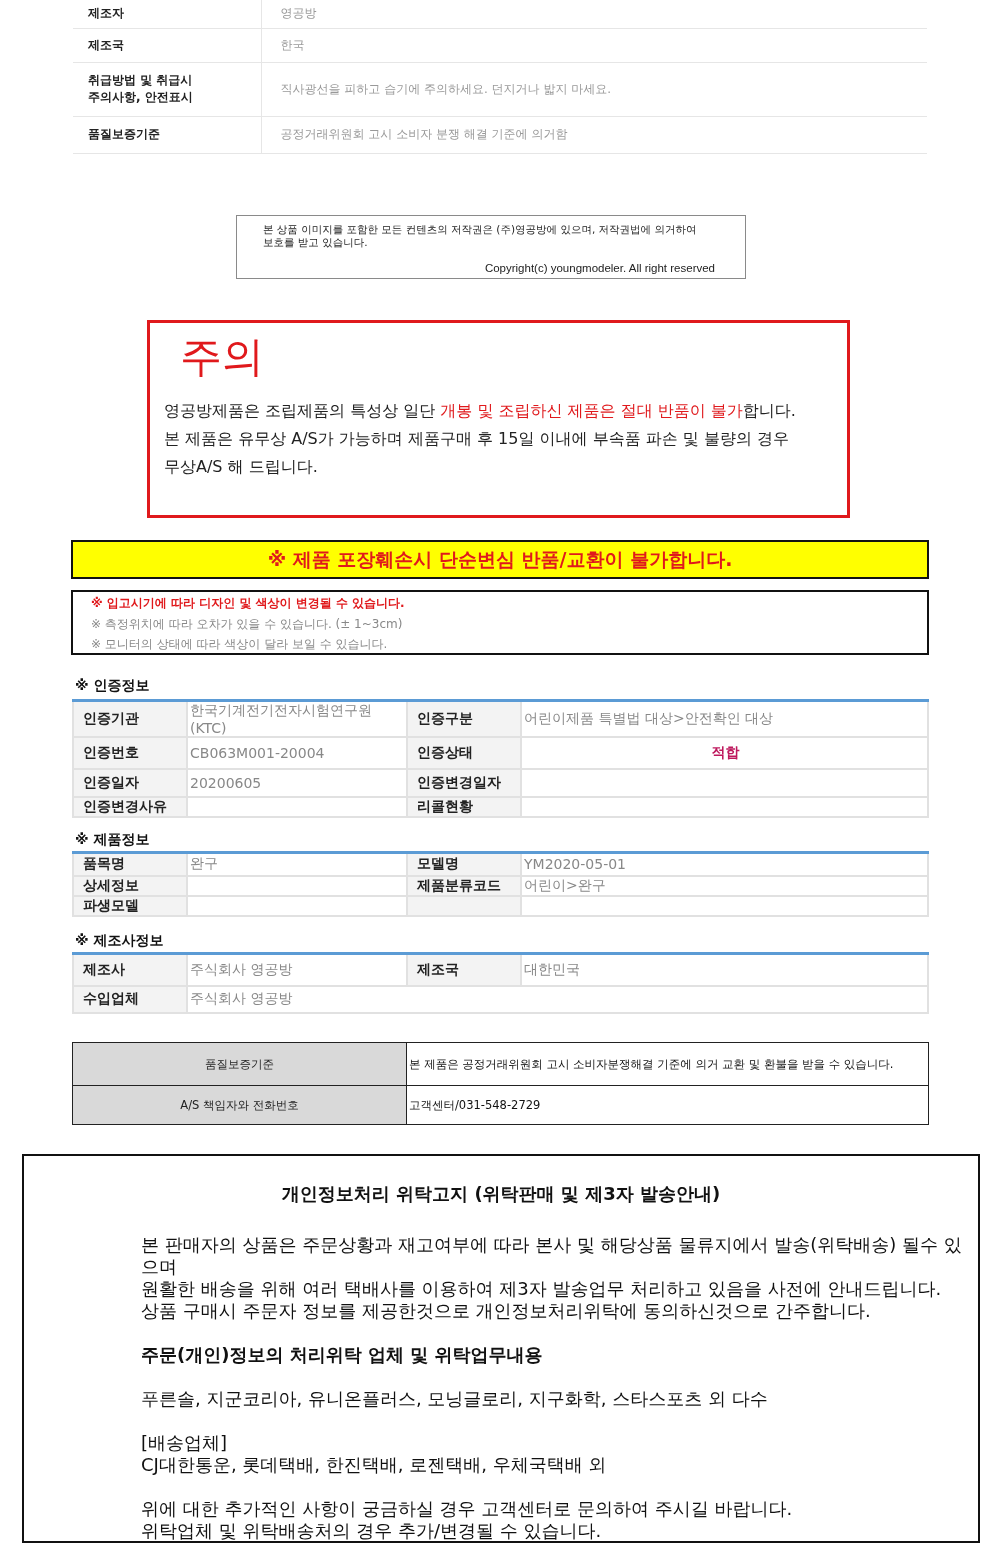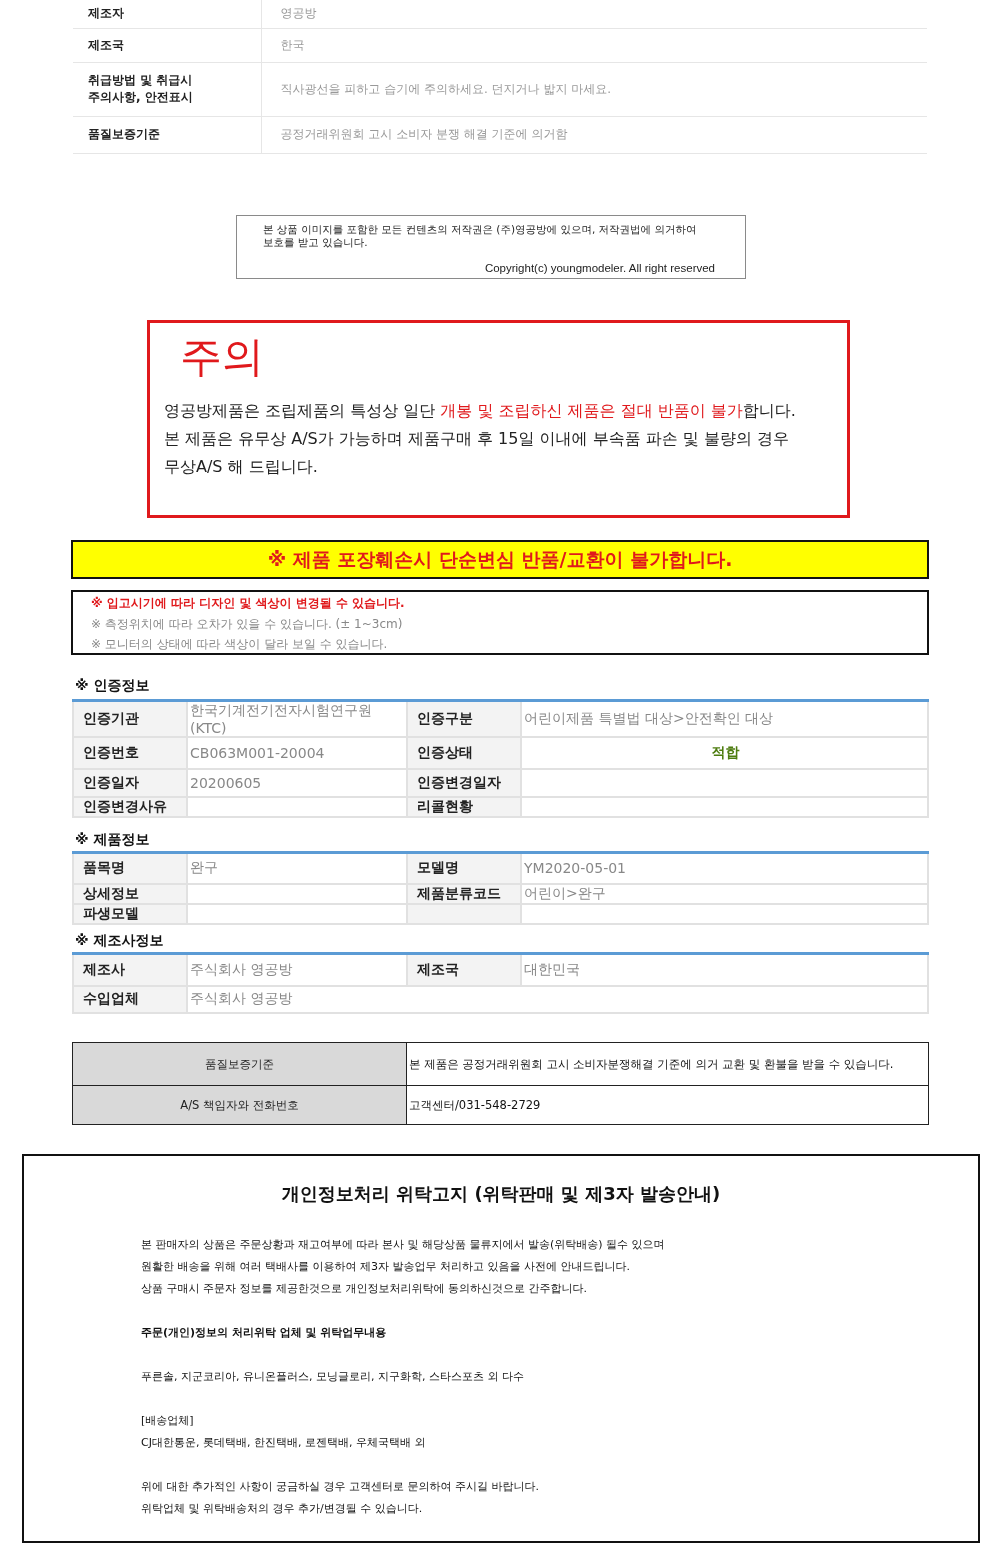--- a/index.html
+++ b/index.html
@@ -35,36 +35,36 @@
   .notes .n1, .notes .n2 { color: #888; }
 
   
   .sec-title { position: absolute; left: 75px; font-size: 14px; font-weight: bold; color: #111; }
 
   
   .grid { position: absolute; left: 72px; width: 857px; border-collapse: collapse; border-top: 3px solid #5b9bd5; }
   .grid td { border: 2px solid #e1e1e1; font-size: 14px; vertical-align: middle; }
   .grid td.th { background: #f3f3f3; font-weight: bold; color: #222; padding-left: 9px; }
   .grid td.td { background: #fff; color: #888; padding-left: 2px; }
-  .grid td.status { color: #4d7c0f; font-weight: bold; text-align: center; }
+  .grid td.status { color: #be185d; font-weight: bold; text-align: center; }
   .grid col.c1 { width: 114px; }
   .grid col.c2 { width: 220px; }
   .grid col.c3 { width: 114px; }
 
   
   .warranty { position: absolute; left: 72px; top: 1042px; width: 857px; border-collapse: collapse; }
   .warranty td { border: 1px solid #222; font-size: 11.5px; vertical-align: middle; height: 43px; }
   .warranty td.th { width: 334px; background: #d9d9d9; text-align: center; color: #222; }
   .warranty td.td { padding-left: 2px; color: #111; }
   .warranty tr.w1 td { height: 39px; }
 
   
   .privacy { position: absolute; left: 22px; top: 1154px; width: 958px; height: 389px; border: 2px solid #111; }
   .privacy .p-title { position: absolute; left: 0; right: 0; top: 26px; text-align: center; font-size: 18px; font-weight: bold; color: #111; }
-  .privacy .p-body { position: absolute; left: 117px; top: 78px; font-size: 11px; line-height: 22px; color: #111; }
+  .privacy .p-body { position: absolute; left: 117px; top: 78px; font-size: 18px; line-height: 22px; color: #111; }
   .privacy .gap { height: 22px; }
   .privacy .bold { font-weight: bold; }
 </style>
 </head>
 <body>
 
 <table class="top-table">
   <tbody>
       <tr class="r0">
     <td class="th">제조자</td>
@@ -149,21 +149,21 @@
 
 <div class="sec-title" style="top:831px;">※ 제품정보</div>
 <table class="grid" style="top:851px;">
   <colgroup>
       <col class="c1">
       <col class="c2">
       <col class="c3">
       <col>
     </colgroup>
   <tbody>
-      <tr style="height:31px;padding-left:24px;">
+      <tr style="height:23px;padding-left:24px;">
     <td class="th">품목명</td>
     <td class="td">완구</td>
     <td class="th">모델명</td>
     <td class="td">YM2020-05-01</td>
   </tr>
   <tr style="height:19px;">
     <td class="th">상세정보</td>
     <td class="td"></td>
     <td class="th">제품분류코드</td>
     <td class="td">어린이&gt;완구</td>

